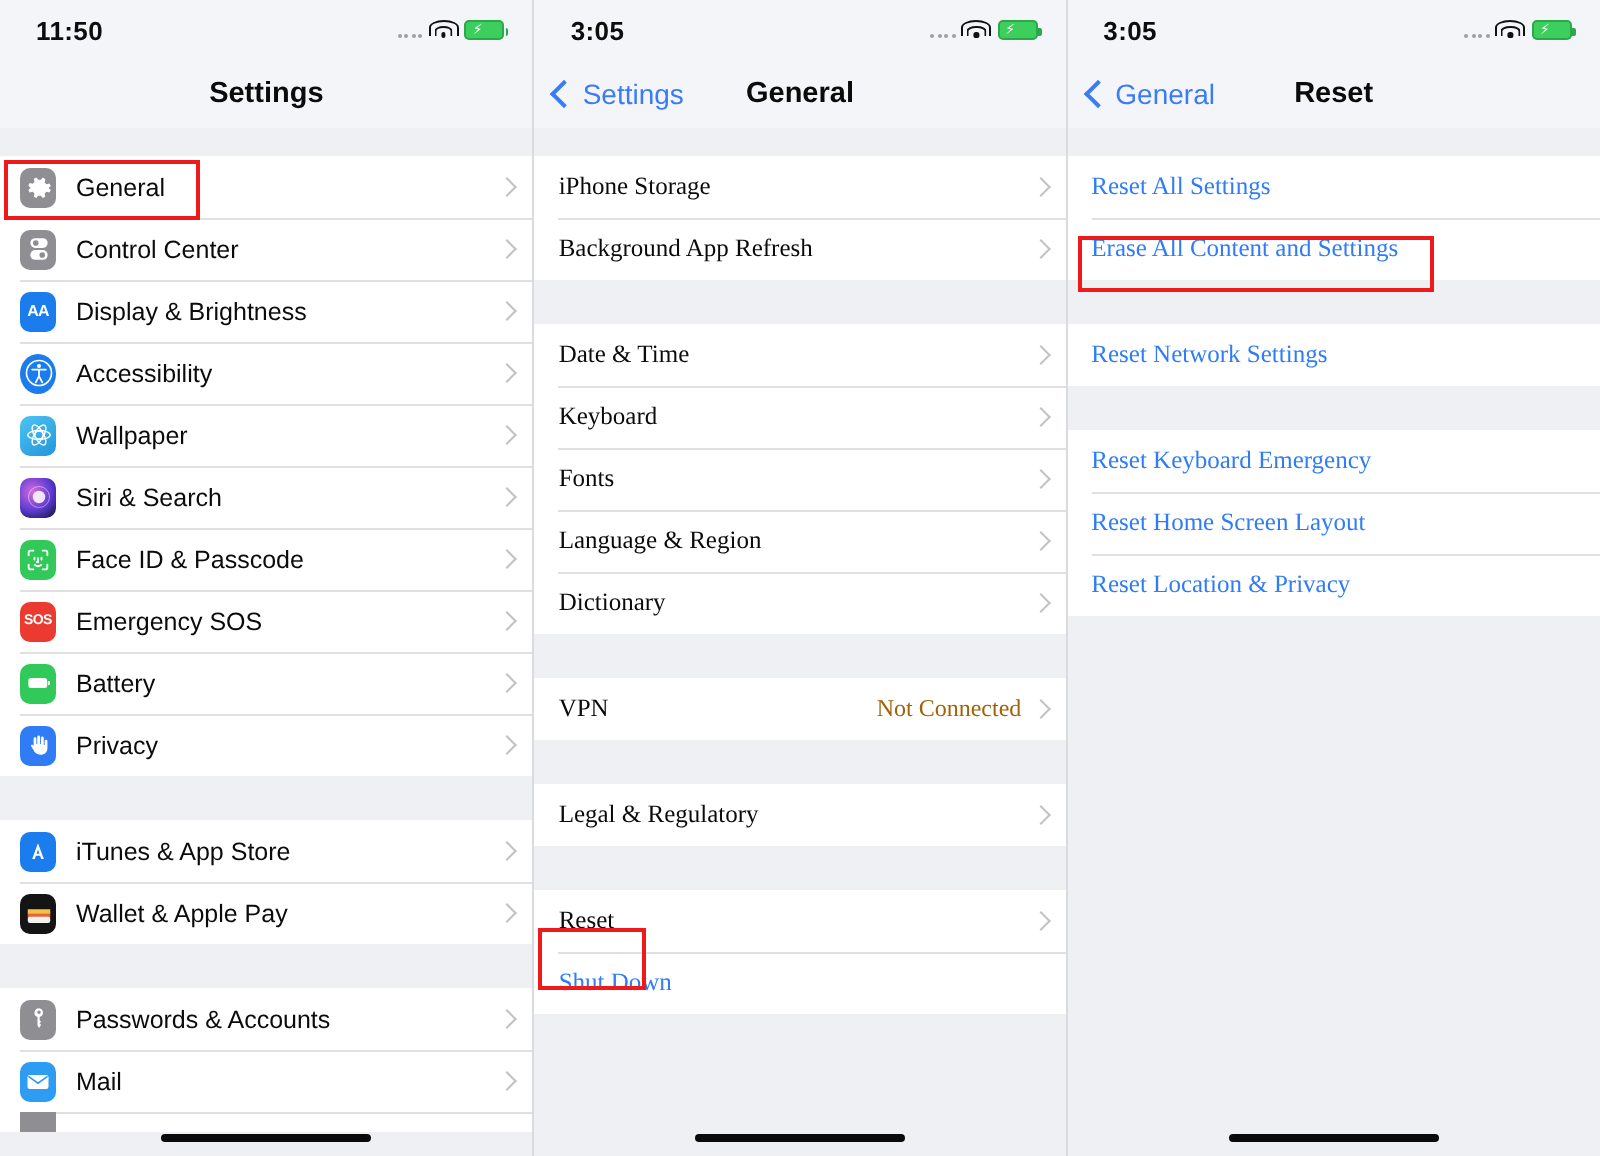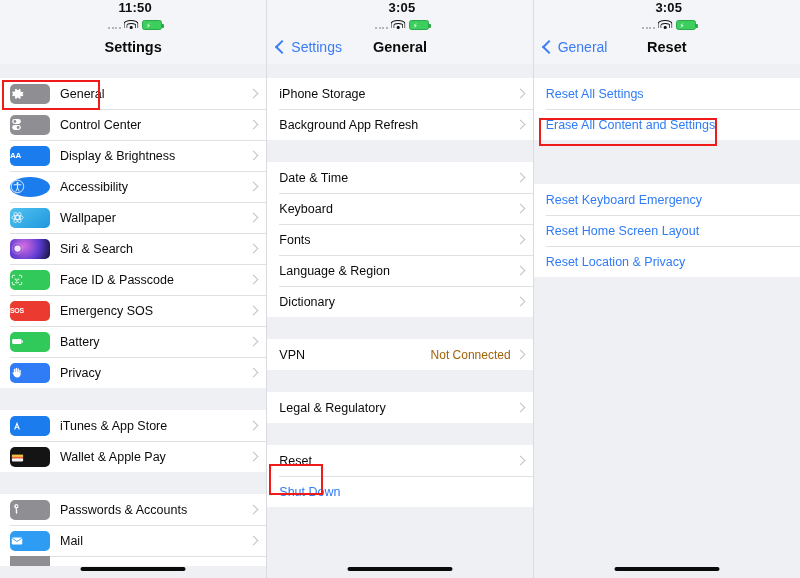--- a/index.html
+++ b/index.html
@@ -11,21 +11,21 @@
     -webkit-font-smoothing:antialiased;
   }
   .stage{position:relative;width:800px;height:578px;display:flex;}
   .phone{position:relative;width:267px;height:578px;background:#eef0f4;overflow:hidden;}
   .phone.p2{width:266px;}
   .phone.p3{width:267px;}
 
   
   .statusbar{
     height:30px;display:flex;align-items:center;justify-content:space-between;
-    padding:0 14px 0 18px;background:#f4f5f8;box-sizing:border-box;flex-direction:column;
+    padding:0 14px 0 18px;background:#f4f5f8;box-sizing:border-box;
   }
   .sb-time{font-size:13px;font-weight:bold;color:#0d0d0d;letter-spacing:.2px;}
   .sb-right{display:flex;align-items:center;gap:4px;}
   .sig-dots{display:flex;align-items:flex-end;gap:1.5px;height:8px;}
   .sig-dots i{display:block;width:2px;height:2px;border-radius:50%;background:#9aa0a6;}
   .wifi{position:relative;width:13px;height:10px;}
   .wifi span{position:absolute;left:50%;border:1.6px solid #111;border-bottom:none;
     border-radius:50% 50% 0 0;transform:translateX(-50%);}
   .wifi .w1{width:13px;height:6.5px;top:0;}
   .wifi .w2{width:7.5px;height:4px;top:3px;}
@@ -50,24 +50,24 @@
   .gap{height:14px;background:#eef0f4;}
   .gap.lg{height:22px;}
   .group{background:#ffffff;}
   .row{
     position:relative;display:flex;align-items:center;height:31px;
     background:#fff;padding-left:10px;box-sizing:border-box;cursor:pointer;
   }
   .row + .row:before{
     content:"";position:absolute;left:10px;right:0;top:0;height:1px;background:#e0e0e2;
   }
-  .row.noicon{padding-left:12px;}
+  .row.noicon{padding-left:12px;font-family:Liberation Serif, serif;}
   .row.noicon + .row.noicon:before{left:12px;}
-  .ico{width:40px;height:20px;border-radius:5px;flex:none;margin-right:10px;
-    position:relative;overflow:hidden;display:flex;align-items:center;justify-content:flex-start;}
+  .ico{width:18px;height:20px;border-radius:5px;flex:none;margin-right:10px;
+    position:relative;overflow:hidden;display:flex;align-items:center;justify-content:center;}
   .ico svg{display:block;}
   .label{font-size:12.5px;color:#0b0b0b;white-space:nowrap;}
   .label.blue{color:#2f7cf6;}
   .val{margin-left:auto;font-size:12px;color:#a16207;padding-right:6px;white-space:nowrap;}
   .chev{margin-left:auto;margin-right:9px;width:6px;height:6px;flex:none;
     border-top:1.6px solid #c2c2c6;border-right:1.6px solid #c2c2c6;transform:rotate(45deg);}
   .row .chev.haveval{margin-left:0;}
 
   
   .hl{position:absolute;border:2.5px solid #ef1a1a;box-sizing:border-box;pointer-events:none;z-index:9;}
@@ -412,20 +412,25 @@
         <div class="row noicon noarrow">
           <span class="label blue">Reset All Settings</span>
         </div>
         <div class="row noicon noarrow">
           <span class="label blue">Erase All Content and Settings</span>
         </div>
       </div>
 
       <div class="gap lg"></div>
 
+      <div class="group">
+        <div class="row noicon noarrow">
+          <span class="label blue">Reset Network Settings</span>
+        </div>
+      </div>
 
       <div class="gap lg"></div>
 
       <div class="group">
         <div class="row noicon noarrow">
           <span class="label blue">Reset Keyboard Emergency</span>
         </div>
         <div class="row noicon noarrow">
           <span class="label blue">Reset Home Screen Layout</span>
         </div>

